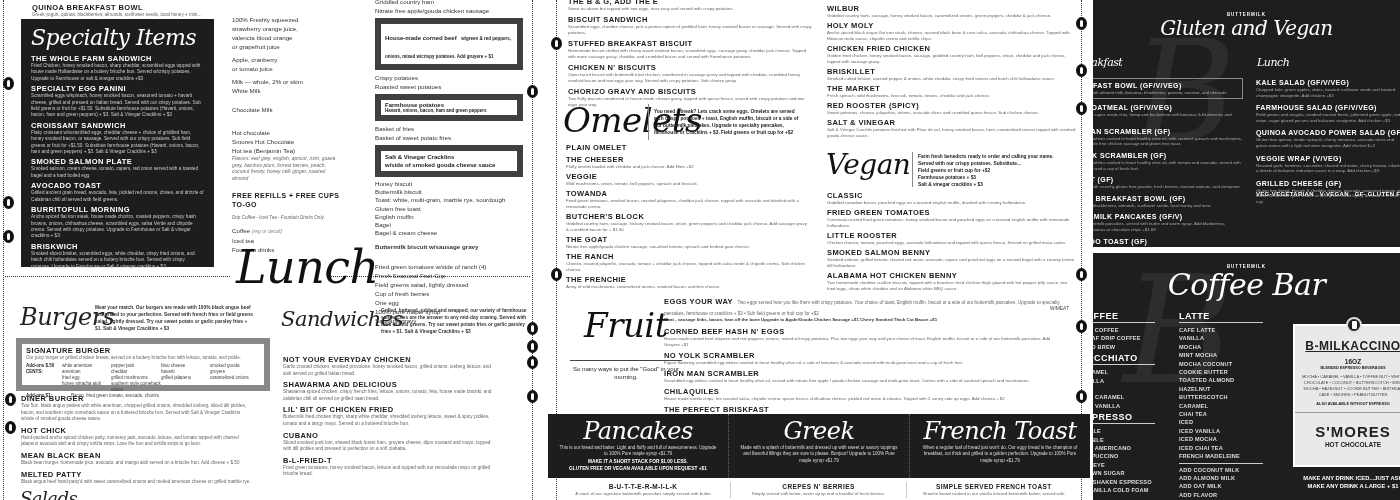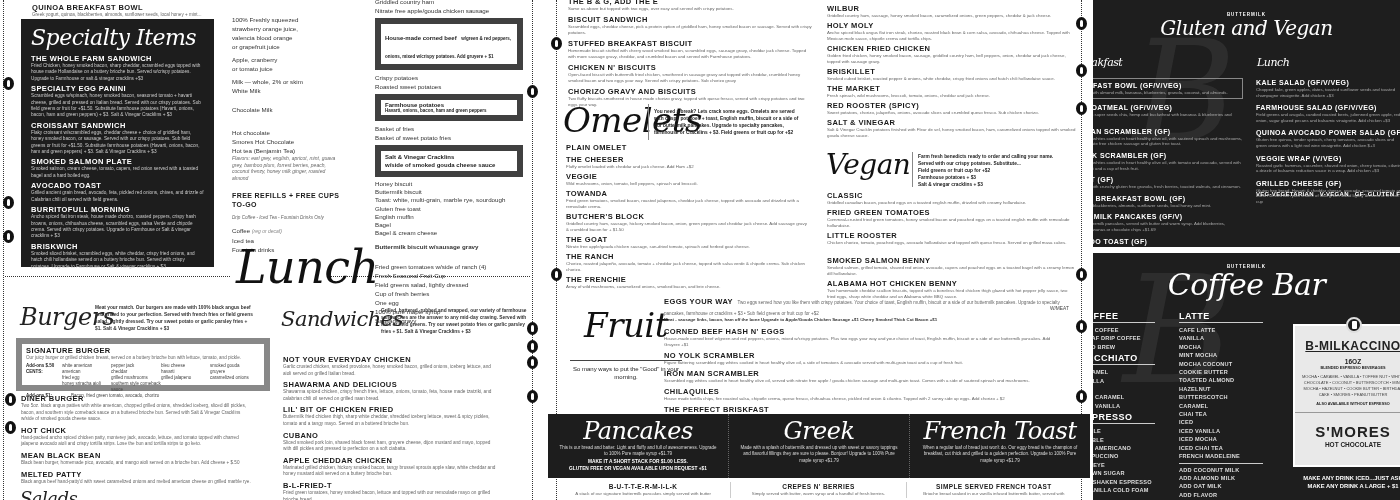--- a/index.html
+++ b/index.html
@@ -226,24 +226,20 @@
       </div>
       <div class="item" style="margin-bottom:3px">
         <div class="h">LIL' BIT OF CHICKEN FRIED</div>
         <div class="d" style="font-size:4.7px">Buttermilk fried chicken thigh, sharp white cheddar, shredded iceberg lettuce, sweet &amp; spicy pickles, tomato and a tangy mayo. Served on a buttered brioche bun.</div>
       </div>
       <div class="item" style="margin-bottom:3px">
         <div class="h">CUBANO</div>
         <div class="d" style="font-size:4.7px">Sliced smoked pork loin, shaved black forest ham, gruyere cheese, dijon mustard and mayo, topped with dill pickles and pressed to perfection on a soft ciabatta.</div>
       </div>
       <div class="item" style="margin-bottom:3px">
-        <div class="h">APPLE CHEDDAR CHICKEN</div>
-        <div class="d" style="font-size:4.7px">Marinated grilled chicken, hickory smoked bacon, tangy brussel sprouts apple slaw, white cheddar and honey mustard aioli served on a buttery brioche bun.</div>
-      </div>
-      <div class="item" style="margin-bottom:3px">
         <div class="h">B-L-FRIED-T</div>
         <div class="d" style="font-size:4.7px">Fried green tomatoes, honey smoked bacon, lettuce and topped with our remoulade mayo on grilled brioche bread.</div>
       </div>
     </div>
 
   <div class="dot-v" style="left:556px;top:0;height:500px"></div>
   <div id="biscuit-list" class="abs" style="left:568px;top:-3px;width:245px">
       <div class="item" style="margin-bottom:3px">
         <div class="h">THE B &amp; G, ADD THE E</div>
         <div class="d" style="font-size:4.4px;line-height:6px">Same as above but topped with two eggs, over easy and served with crispy potatoes.</div>
@@ -344,21 +340,21 @@
     </div>
   <div id="bennys-list" class="abs" style="left:827px;top:191px;width:250px">
       <div class="item" style="margin-bottom:2px">
         <div class="h">CLASSIC</div>
         <div class="d" style="font-size:4.4px;line-height:6px">Griddled canadian bacon, poached eggs on a toasted english muffin, drizzled with creamy hollandaise.</div>
       </div>
       <div class="item" style="margin-bottom:2px">
         <div class="h">FRIED GREEN TOMATOES</div>
         <div class="d" style="font-size:4.4px;line-height:6px">Cornmeal-crusted fried green tomatoes, honey smoked bacon and poached eggs on a toasted english muffin with remoulade hollandaise.</div>
       </div>
-      <div class="item" style="margin-bottom:10px">
+      <div class="item" style="margin-bottom:2px">
         <div class="h">LITTLE ROOSTER</div>
         <div class="d" style="font-size:4.4px;line-height:6px">Chicken chorizo, tomato, poached eggs, avocado hollandaise and topped with queso fresco. Served on grilled masa cakes.</div>
       </div>
       <div class="item" style="margin-bottom:2px">
         <div class="h">SMOKED SALMON BENNY</div>
         <div class="d" style="font-size:4.4px;line-height:6px">Smoked salmon, grilled tomato, shaved red onion, avocado, capers and poached eggs on a toasted bagel with a creamy lemon dill hollandaise.</div>
       </div>
       <div class="item" style="margin-bottom:2px">
         <div class="h">ALABAMA HOT CHICKEN BENNY</div>
         <div class="d" style="font-size:4.4px;line-height:6px">Two homemade cheddar scallion biscuits, topped with a boneless fried chicken thigh glazed with hot pepper jelly sauce, two fried eggs, sharp white cheddar and an Alabama white BBQ sauce.</div>

